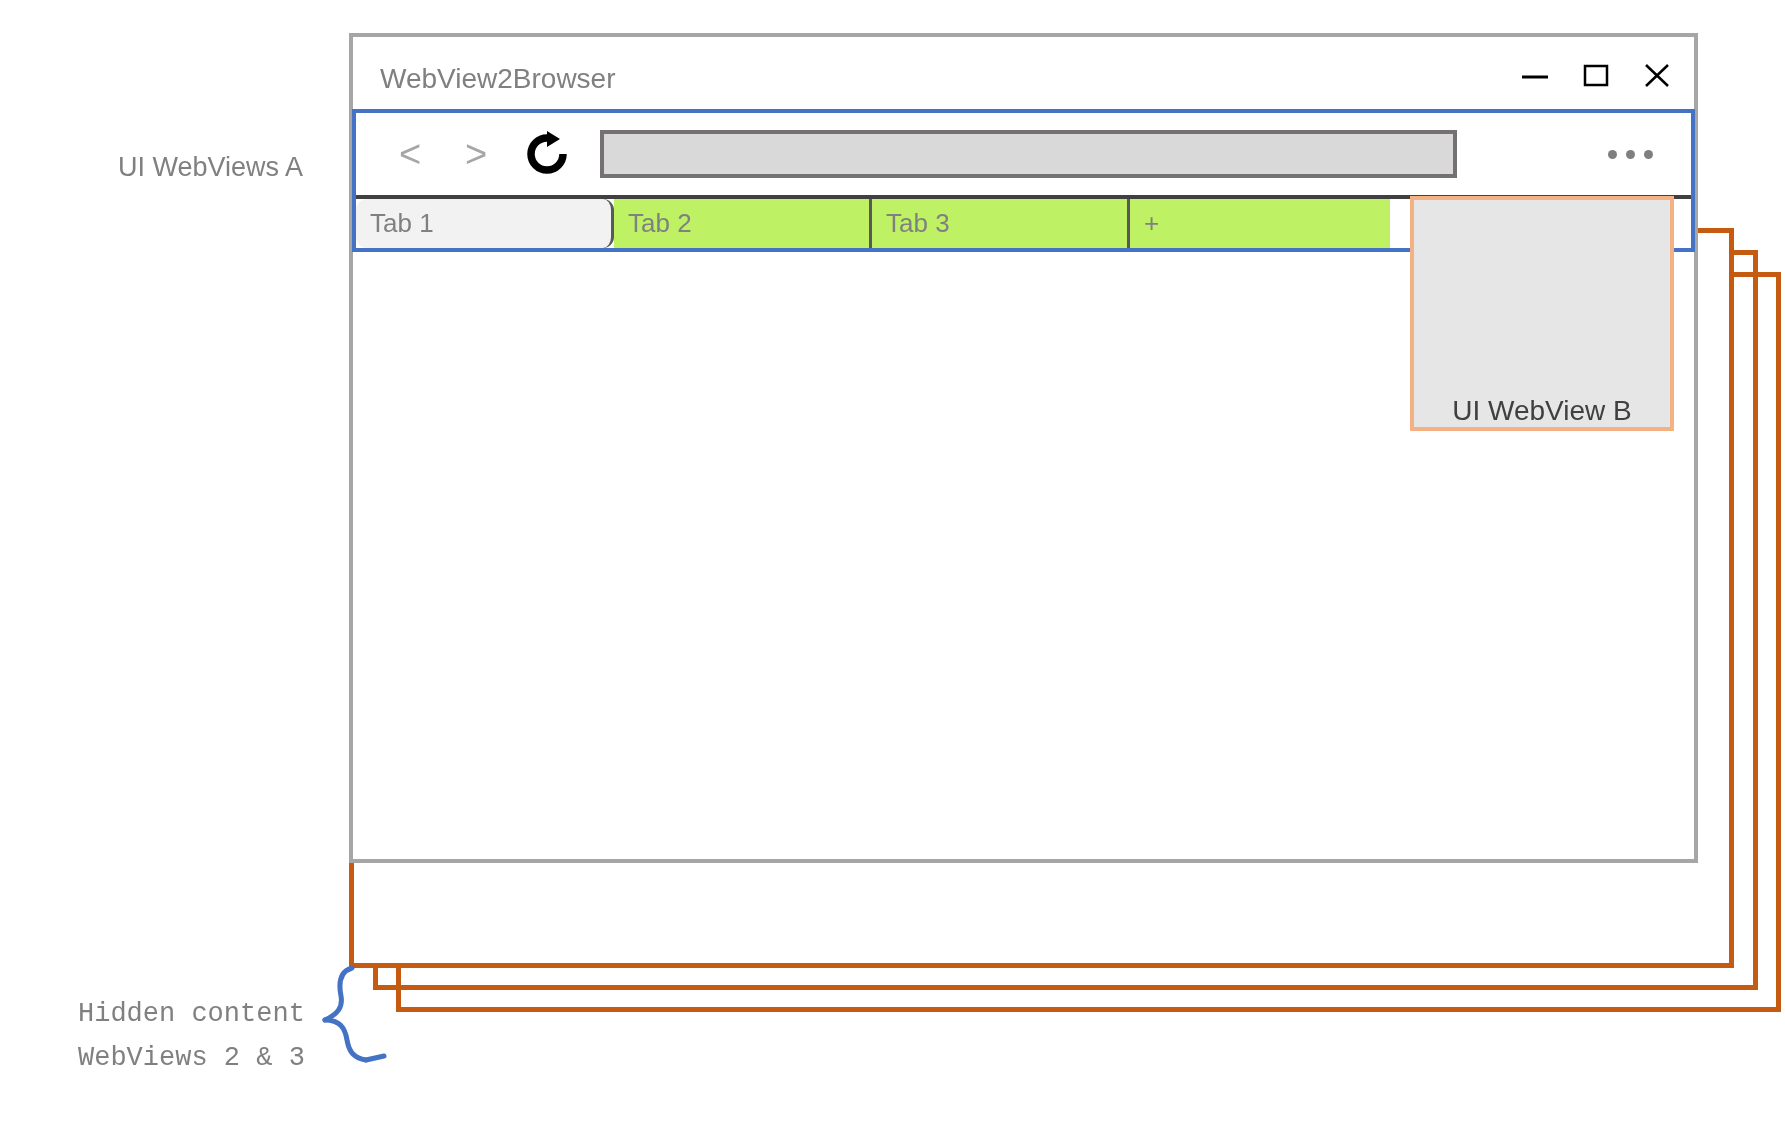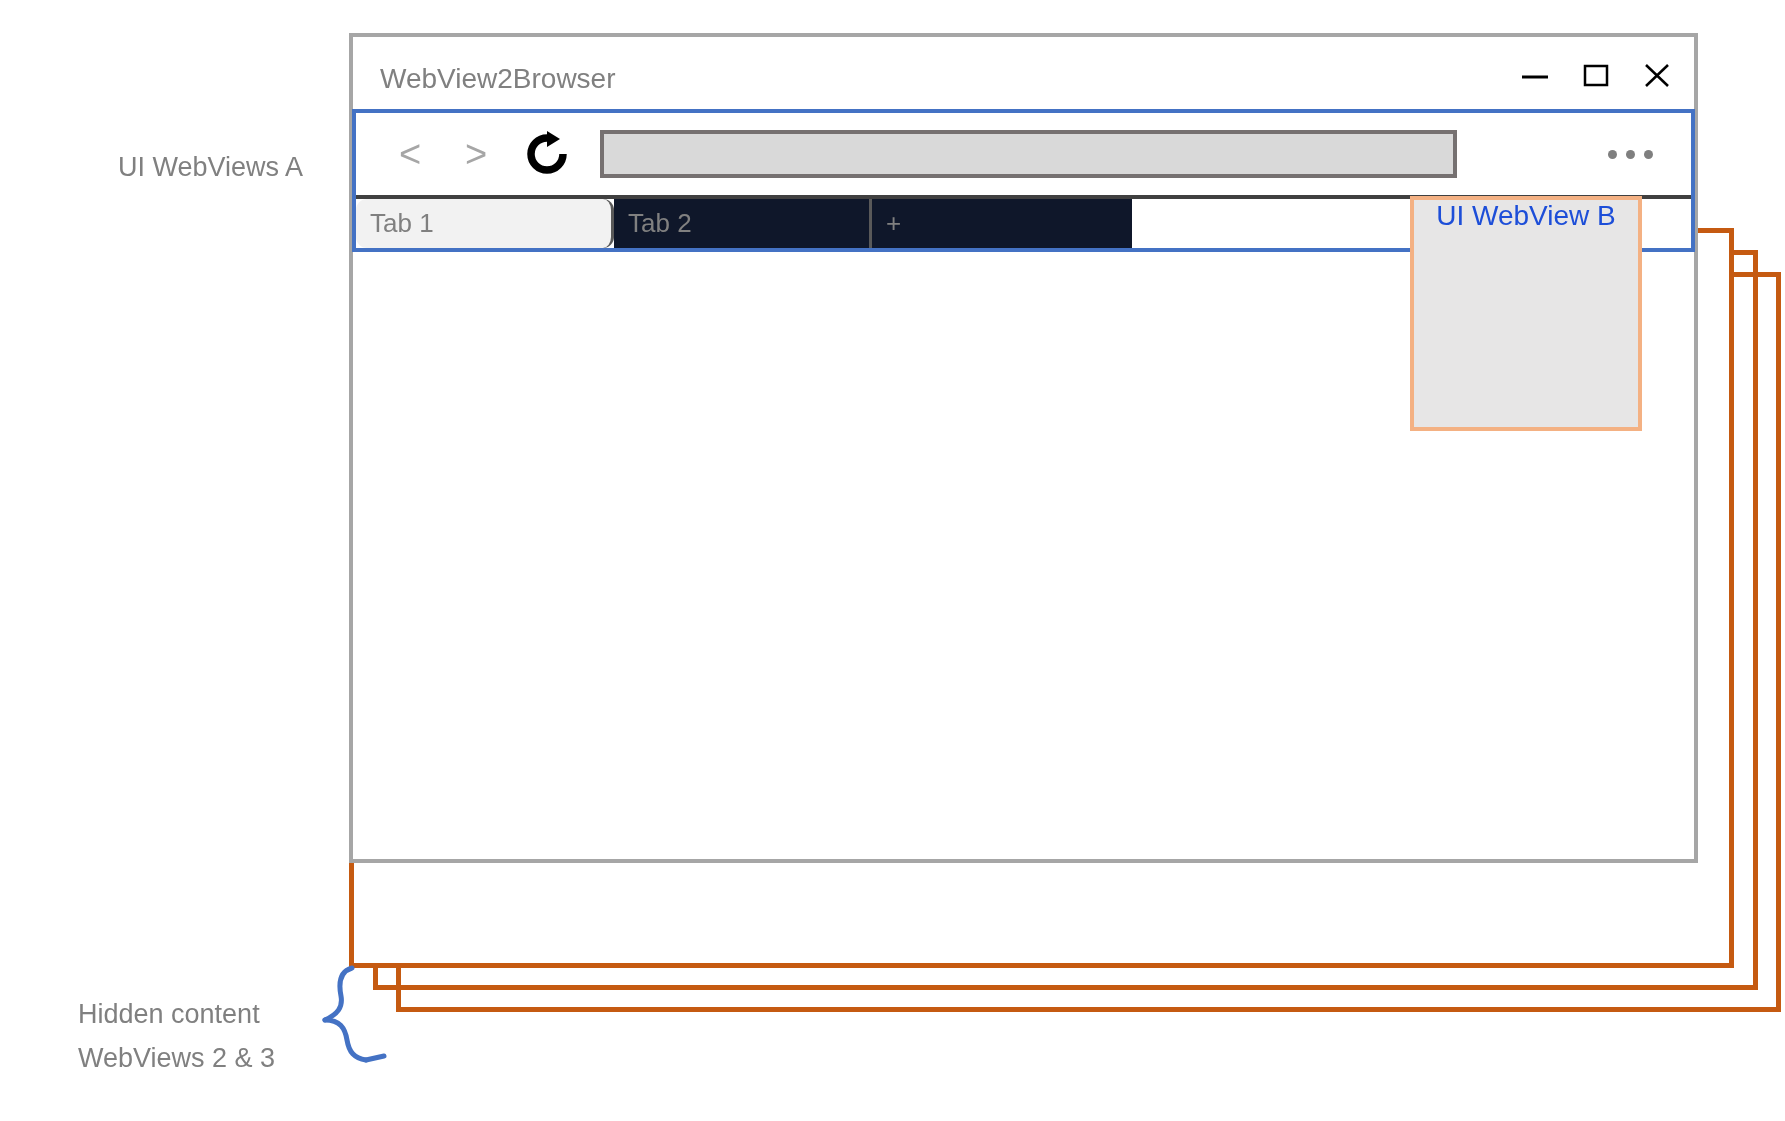--- a/index.html
+++ b/index.html
@@ -15,21 +15,21 @@
 
   
   .label-a{
     position:absolute; left:118px; top:152px;
     font-size:27px; color:#808080; white-space:nowrap;
   }
   .label-hidden{
     position:absolute; left:78px; top:992px;
     font-size:27px; color:#808080; line-height:44px; white-space:nowrap;
   }
-  .label-hidden div{white-space:nowrap;}
+  .label-hidden div{white-space:nowrap;font-family:Liberation Mono, monospace;}
 
   
   .hidden-wv{
     position:absolute;
     border:5px solid #c55a11;
     background:transparent;
     box-sizing:border-box;
   }
   #hidden-wv-3{ left:396px; top:272px; width:1385px; height:740px; }
   #hidden-wv-2{ left:373px; top:250px; width:1385px; height:740px; }
@@ -100,21 +100,21 @@
     display:flex; align-items:stretch;
     border-top:4px solid #404040;
     box-sizing:border-box;
     background:#ffffff;
   }
   .tab{
     width:258px; box-sizing:border-box;
     border-right:3px solid #595959;
     display:flex;align-items:center;
     font-size:26px;color:#808080;
-    background:#0f172a;
+    background:#bef264;
     padding-left:14px;
     white-space:nowrap;
   }
   .tab.active{background:#f2f2f2;border-radius:11px;}
   .tab.newtab{width:260px;border-right:none;}
 
   
   .content-wv{
     position:absolute;
     left:349px; top:228px;
@@ -127,26 +127,26 @@
     position:absolute;
     left:0; right:0; top:288px;
     text-align:center;
     font-size:29px;color:#808080;
   }
 
   
   .uiwebview-b{
     position:absolute;
     left:1410px; top:196px;
-    width:232px; height:235px;
+    width:264px; height:235px;
     background:#e7e6e6;
     border:4px solid #f4b183;
     box-sizing:border-box;
-    display:flex;align-items:flex-start;justify-content:center;
-    font-size:28px;color:#1d4ed8;
+    display:flex;align-items:flex-end;justify-content:center;
+    font-size:28px;color:#404040;
     white-space:nowrap;
   }
 
   
   .brace{ position:absolute; left:308px; top:962px; width:106px; height:108px; }
 </style>
 </head>
 <body>
 
 <div class="canvas">
@@ -206,20 +206,23 @@
           <span class="menu-dot"></span>
         </div>
       </div>
 
       <div class="tabstrip">
         <div class="tab active">
           <span>Tab 1</span>
         </div>
         <div class="tab">
           <span>Tab 2</span>
+        </div>
+        <div class="tab">
+          <span>Tab 3</span>
         </div>
         <div class="tab newtab">
           <span>+</span>
         </div>
       </div>
     </div>
   </div>
 
   <div class="uiwebview-b">
     <span>UI WebView B</span>

